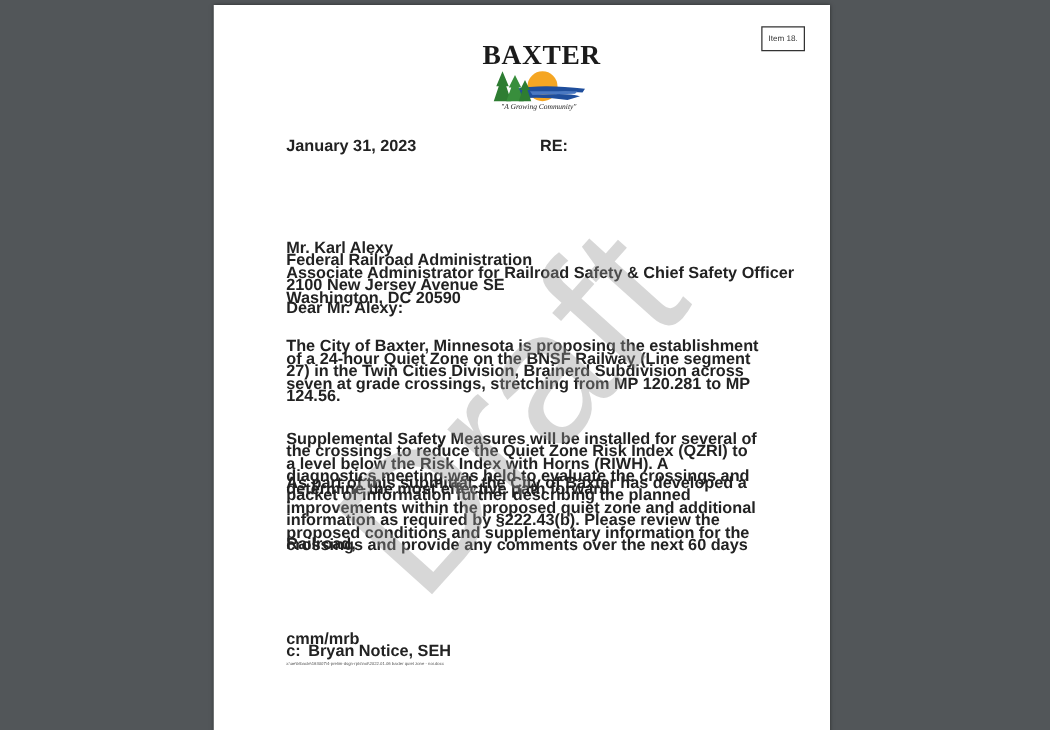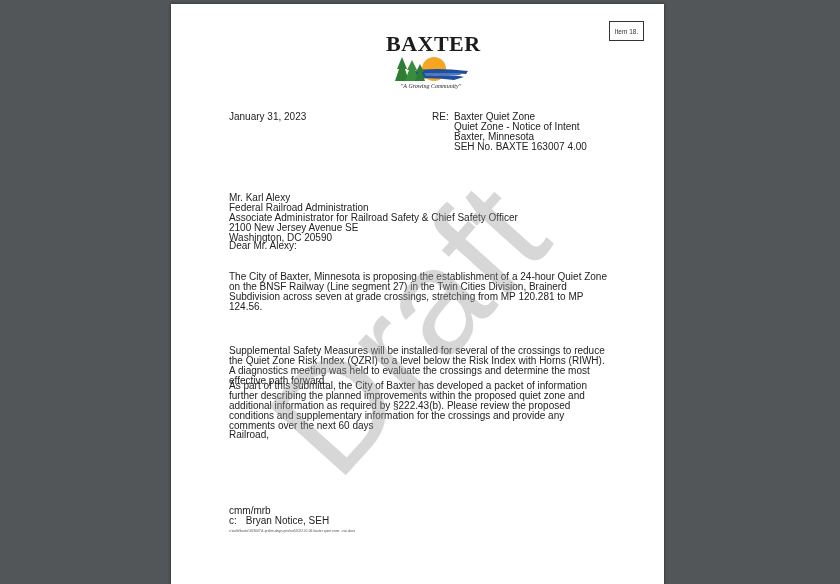--- a/index.html
+++ b/index.html
@@ -42,21 +42,21 @@
       font-family: "Liberation Serif", serif;
       font-size: 22px; font-weight: bold; letter-spacing: 0.5px;
       color: #1b1b1b;
     }
     .logo-art { position: absolute; left: 10px; top: 24px; }
     .logo-tagline {
       position: absolute; left: 0; top: 52px; width: 94px; text-align: center;
       font-family: "Liberation Serif", serif; font-style: italic;
       font-size: 6px; color: #222;
     }
-    .txt { font-size: 10px; line-height: 10px; position: absolute; }
+    .txt { font-size: 13px; line-height: 10px; position: absolute; font-weight: bold; }
     .date { left: 58px; top: 108px; }
     .re-label { left: 261px; top: 108px; }
     .re-lines { left: 283px; top: 108px; }
     .address { left: 58px; top: 189px; }
     .salutation { left: 58px; top: 237px; }
     .para { left: 58px; width: 378px; }
     .p1 { top: 268px; }
     .p2 { top: 311px; }
     .p3 { top: 342px; }
     .p4 { top: 377px; }
@@ -102,26 +102,20 @@
         <polygon points="8,2 3,14 5,14 1,26 15,26 11,14 13,14" fill="#2e7d32"></polygon>
         <polygon points="18,5 13,15 15,15 11,26 25,26 21,15 23,15" fill="#388e3c"></polygon>
         <polygon points="26,9 22,17 24,17 21,26 31,26 28,17 30,17" fill="#2e7d32"></polygon>
       </svg>
       <div class="logo-tagline">"A Growing Community"</div>
     </div>
 
     <div class="txt date">January 31, 2023</div>
 
     <div class="txt re-label">RE:</div>
-    <div class="txt re-lines">
-      <span class="line">Baxter Quiet Zone</span>
-      <span class="line">Quiet Zone - Notice of Intent</span>
-      <span class="line">Baxter, Minnesota</span>
-      <span class="line">SEH No. BAXTE 163007  4.00</span>
-    </div>
 
     <div class="txt address">
       <span class="line">Mr. Karl Alexy</span>
       <span class="line">Federal Railroad Administration</span>
       <span class="line">Associate Administrator for Railroad Safety &amp; Chief Safety Officer</span>
       <span class="line">2100 New Jersey Avenue SE</span>
       <span class="line">Washington, DC 20590</span>
     </div>
 
     <div class="txt salutation">Dear Mr. Alexy:</div>

